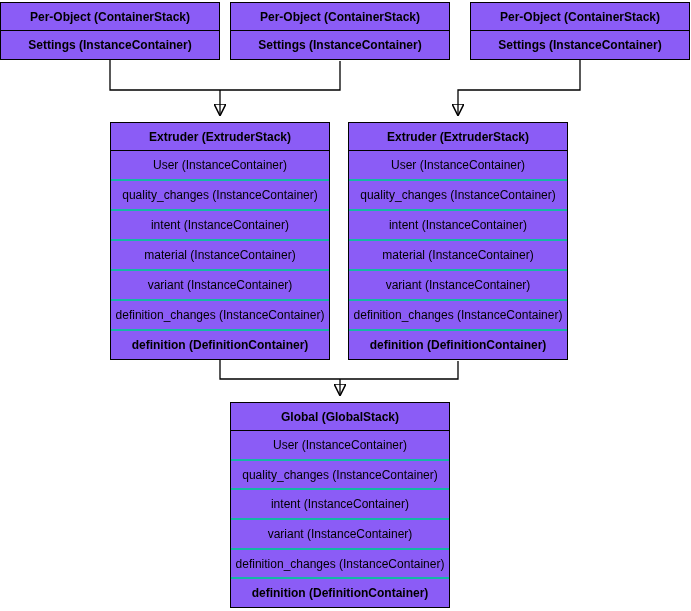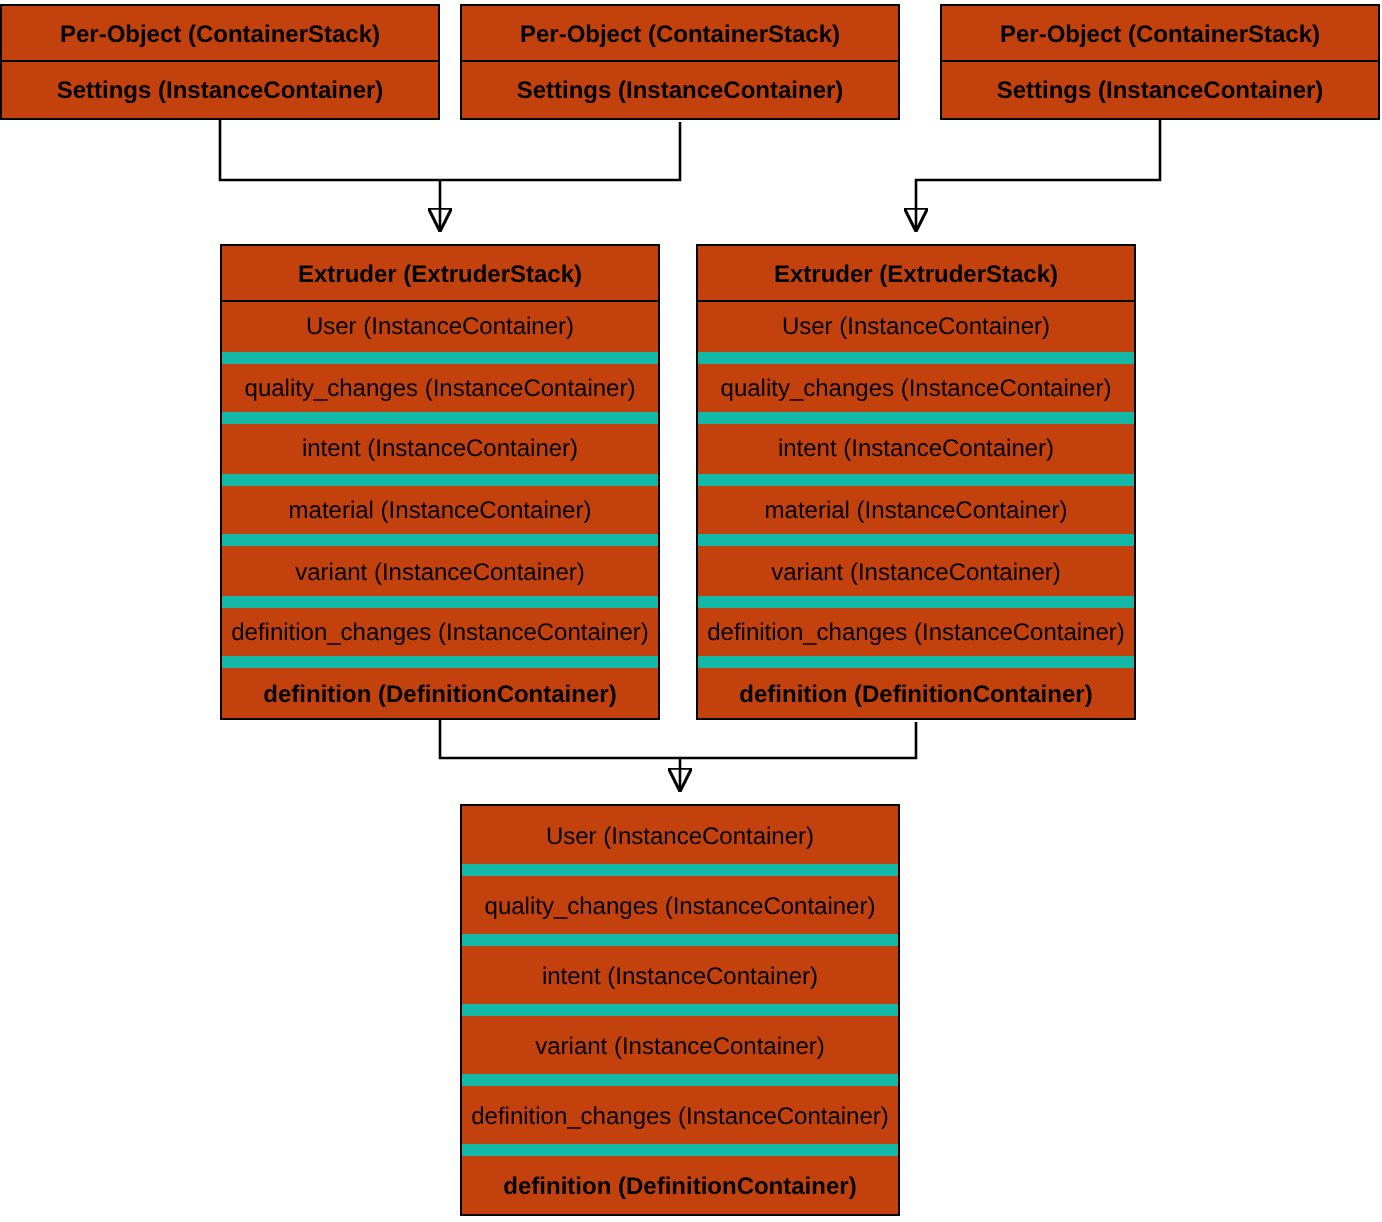--- a/index.html
+++ b/index.html
@@ -18,38 +18,38 @@
     width: 691px; height: 611px;
   }
   .connectors path {
     fill: none;
     stroke: #000000;
     stroke-width: 1.3;
   }
   .node {
     position: absolute;
     box-sizing: border-box;
-    background: #c2410c;
+    background: #8b5cf6;
     border: 1px solid #000000;
     display: flex;
     flex-direction: column;
   }
   .node-header {
     flex: 0 0 27px;
     border-bottom: 1px solid #000000;
     display: flex;
     align-items: center;
     justify-content: center;
     font-weight: bold;
     font-size: 12px;
     white-space: nowrap;
   }
   .node-row {
     flex: 1 1 auto;
-    border-bottom: 6px solid #14b8a6;
+    border-bottom: 2px solid #14b8a6;
     display: flex;
     align-items: center;
     justify-content: center;
     font-size: 12px;
     white-space: nowrap;
   }
   .node-row:last-child { border-bottom: none; font-weight: bold; }
 
   #per-object-1 { left: 0px;   top: 2px;   width: 220px; height: 58px; }
   #per-object-2 { left: 230px; top: 2px;   width: 220px; height: 58px; }
@@ -110,20 +110,21 @@
     <div class="node-row">User (InstanceContainer)</div>
     <div class="node-row">quality_changes (InstanceContainer)</div>
     <div class="node-row">intent (InstanceContainer)</div>
     <div class="node-row">material (InstanceContainer)</div>
     <div class="node-row">variant (InstanceContainer)</div>
     <div class="node-row">definition_changes (InstanceContainer)</div>
     <div class="node-row">definition (DefinitionContainer)</div>
   </div>
 
   <div class="node" id="global-1">
+    <div class="node-header">Global (GlobalStack)</div>
     <div class="node-row">User (InstanceContainer)</div>
     <div class="node-row">quality_changes (InstanceContainer)</div>
     <div class="node-row">intent (InstanceContainer)</div>
     <div class="node-row">variant (InstanceContainer)</div>
     <div class="node-row">definition_changes (InstanceContainer)</div>
     <div class="node-row">definition (DefinitionContainer)</div>
   </div>
 
 </div>
 

